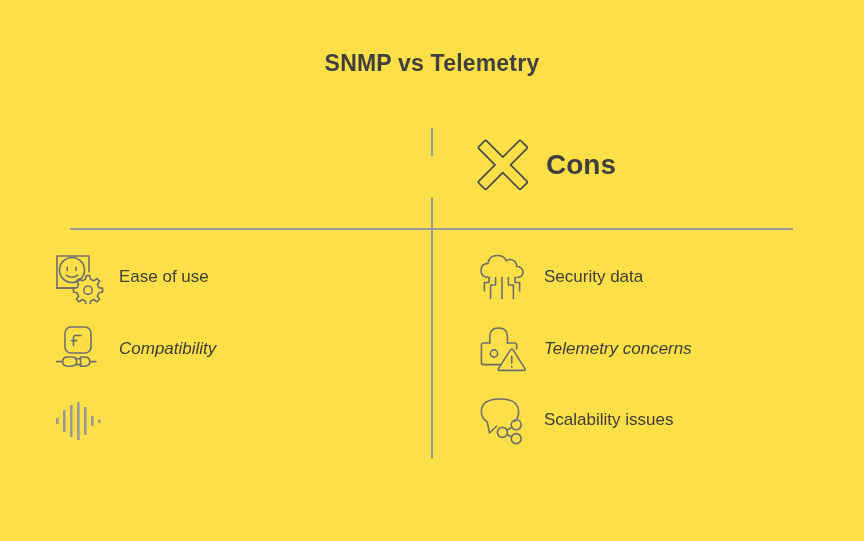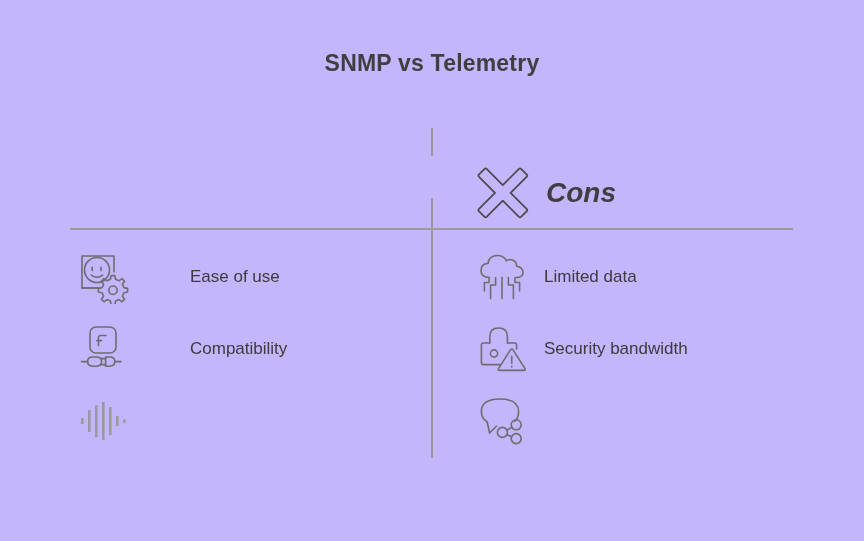--- a/index.html
+++ b/index.html
@@ -10,21 +10,21 @@
     width: 864px;
     height: 541px;
     background: #ffffff;
     font-family: "Liberation Sans", sans-serif;
     overflow: hidden;
   }
   .slide {
     position: relative;
     width: 864px;
     height: 541px;
-    background: #c4b5fd;
+    background: #fde047;
   }
 
   
   .title {
     position: absolute;
     left: 0;
     top: 50px;
     width: 864px;
     text-align: center;
     font-size: 23px;
@@ -69,21 +69,21 @@
   }
   .vs-badge svg { display: block; }
 
   
   .col-head {
     position: absolute;
     display: flex;
     align-items: center;
   }
   .col-head.pros { left: 70px; top: 148px; }
-  .col-head.cons { left: 474px; top: 164px; font-style: italic; }
+  .col-head.cons { left: 474px; top: 136px; }
   .col-head .head-icon {
     width: 58px;
     height: 58px;
     flex: 0 0 58px;
     display: block;
   }
   .col-head .head-label {
     font-size: 28px;
     font-weight: bold;
     color: #3f3f3f;
@@ -103,24 +103,24 @@
     height: 54px;
     flex: 0 0 54px;
     display: block;
   }
   .row .row-label {
     font-size: 17px;
     color: #3c3c3c;
     margin-left: 14px;
     white-space: nowrap;
   }
-  .col-left  { left: 76px; gap: 46px; }
+  .col-left  { left: 51px; }
   .col-right { left: 476px; }
   .r0 { top: 249px; }
-  .r1 { top: 321px; }
+  .r1 { top: 321px; font-style: italic; }
   .r2 { top: 392px; }
 
   
   svg .ln {
     fill: none;
     stroke: #6e6e6e;
     stroke-width: 1.6;
     stroke-linecap: round;
     stroke-linejoin: round;
   }
@@ -213,44 +213,45 @@
     <span class="row-icon">
       <svg viewBox="0 0 54 54" width="54" height="54" aria-hidden="true">
         <path class="ln" d="M13.5 27.5 Q5 27.5 5 20.5 Q5 14 12 13.4 Q13 5.5 21.5 5.5 Q28 5.5 30.4 10.8 Q33 8.8 36.4 9.9 Q40.6 11.3 40.7 16.2 Q47 17.2 47 22.5 Q47 27.5 40 27.5"></path>
         <path class="ln" d="M26 27.5 L26 48.5"></path>
         <path class="ln" d="M19.6 27.5 L19.6 35 L14.6 35 L14.6 48.5"></path>
         <path class="ln" d="M32.4 27.5 L32.4 35 L37.4 35 L37.4 48.5"></path>
         <path class="ln" d="M13 27.5 L13 32.5 L8.4 32.5 L8.4 41"></path>
         <path class="ln" d="M39 27.5 L39 32.5 L43.6 32.5 L43.6 41"></path>
       </svg>
     </span>
-    <span class="row-label">Limited data</span>
+    <span class="row-label">Security data</span>
   </div>
 
   <div class="row col-right r1">
     <span class="row-icon">
       <svg viewBox="0 0 54 54" width="54" height="54" aria-hidden="true">
         <path class="ln" d="M13.8 21 L13.8 14.5 Q13.8 6 22.6 6 Q31.4 6 31.4 14.5 L31.4 21"></path>
         <path class="ln" d="M31.4 21 L38.6 21 Q40.6 21 40.6 23.2 L40.6 27"></path>
         <path class="ln" d="M13.8 21 L7.4 21 Q5.4 21 5.4 23.2 L5.4 40.4 Q5.4 42.6 7.4 42.6 L24 42.6"></path>
         <circle class="ln" cx="18" cy="31.5" r="3.6"></circle>
         <path class="ln" d="M34.6 27.6 Q35.8 26.6 36.9 27.6 L49 46.6 Q49.8 48.4 47.8 48.4 L23.7 48.4 Q21.7 48.4 22.5 46.6 Z"></path>
         <path class="ln" d="M35.75 34.4 L35.75 41.2"></path>
         <path class="ln" d="M35.75 44.4 L35.75 44.9"></path>
       </svg>
     </span>
-    <span class="row-label">Security bandwidth</span>
+    <span class="row-label">Telemetry concerns</span>
   </div>
 
   <div class="row col-right r2">
     <span class="row-icon">
       <svg viewBox="0 0 54 54" width="54" height="54" aria-hidden="true">
         <path class="ln" d="M38.6 28.5 Q42.6 25.2 42.6 18.6 Q42.6 6 24 6 Q5.4 6 5.4 18.6 Q5.4 25.5 11.2 29 L13.6 40 L20.4 33.2"></path>
         <circle class="ln" cx="40.2" cy="31.8" r="5"></circle>
         <circle class="ln" cx="26.4" cy="39.4" r="5"></circle>
         <circle class="ln" cx="40.2" cy="45.6" r="5"></circle>
         <path class="ln" d="M30.9 37.1 L35.7 34.4"></path>
         <path class="ln" d="M30.9 41.6 L35.7 43.8"></path>
       </svg>
     </span>
+    <span class="row-label">Scalability issues</span>
   </div>
 
 </div>
 
 </body></html>

